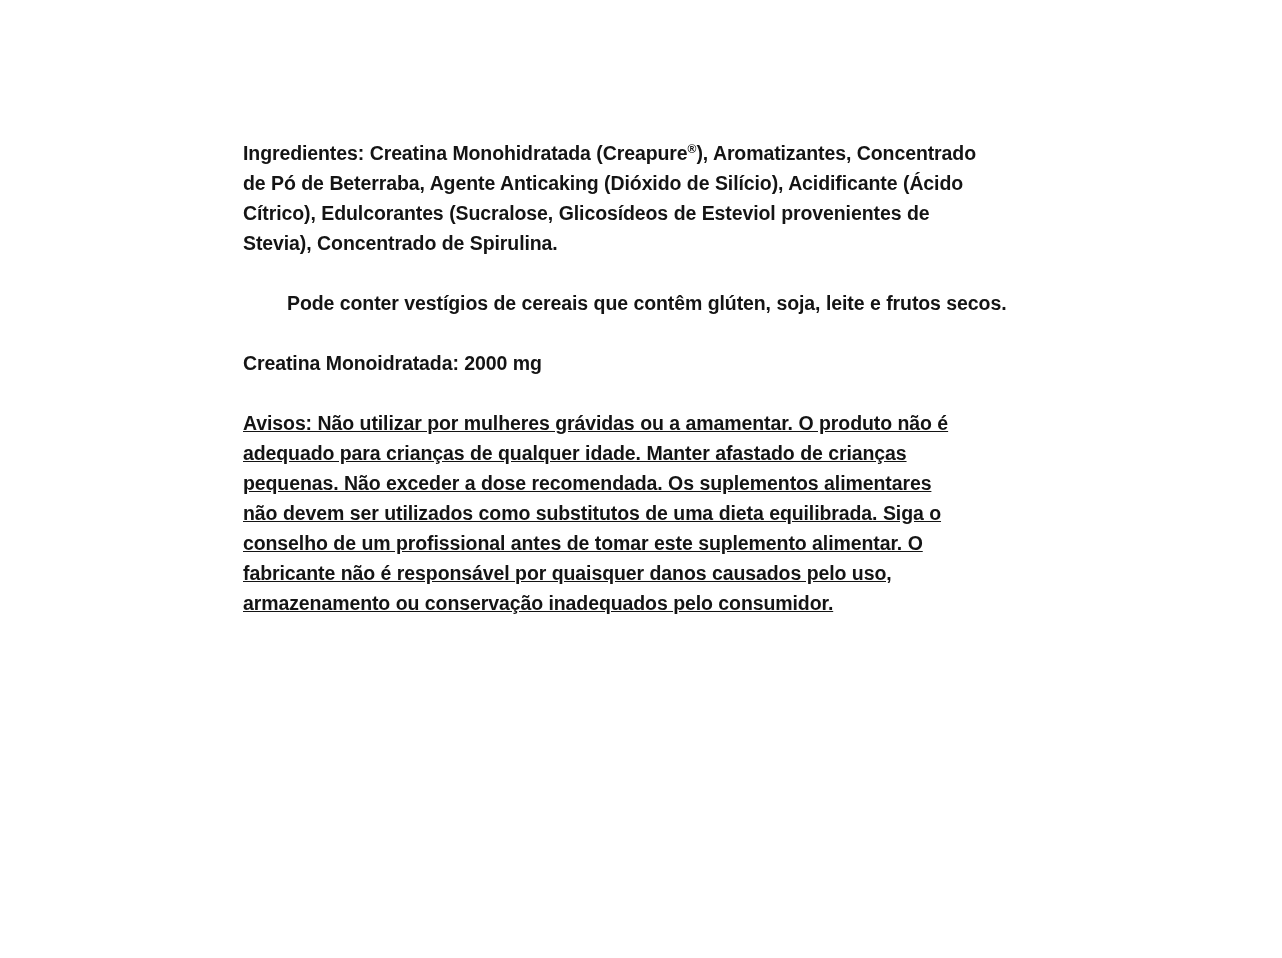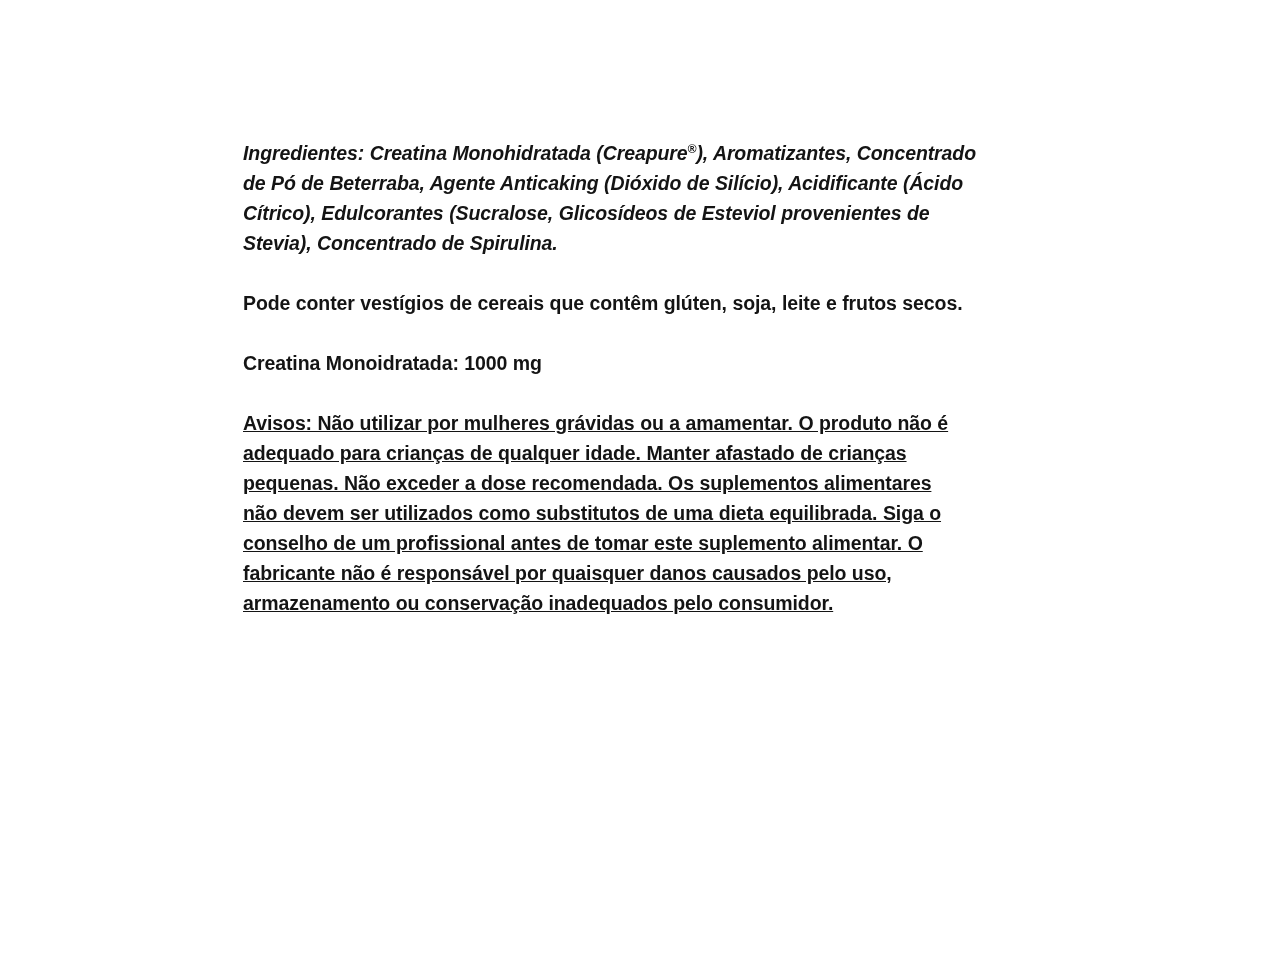--- a/index.html
+++ b/index.html
@@ -33,24 +33,24 @@
     letter-spacing: -0.1px;
     color: #141414;
     margin: 0;
     word-spacing: 0.2px;
   }
   .para + .para {
     margin-top: 30px;
   }
   .para-ingredients {
     width: 752px;
-    font-style: italic;
   }
   .para-allergen {
     width: 760px;
+    margin-left: 44px;
   }
   .para-dosage {
     width: 500px;
   }
   .para-warnings {
     width: 722px;
     text-decoration: underline;
   }
   sup.reg {
     font-size: 0.62em;
@@ -62,18 +62,18 @@
 </head>
 <body>
 
 <div class="page">
   <div class="text-block">
 
     <p class="para para-ingredients"><span>Ingredientes: Creatina Monohidratada (Creapure</span><sup class="reg">®</sup><span>), Aromatizantes, Concentrado de Pó de Beterraba, Agente Anticaking (Dióxido de Silício), Acidificante (Ácido Cítrico), Edulcorantes (Sucralose, Glicosídeos de Esteviol provenientes de Stevia), Concentrado de Spirulina.</span></p>
 
     <p class="para para-allergen">Pode conter vestígios de cereais que contêm glúten, soja, leite e frutos secos.</p>
 
-    <p class="para para-dosage">Creatina Monoidratada: 1000 mg</p>
+    <p class="para para-dosage">Creatina Monoidratada: 2000 mg</p>
 
     <p class="para para-warnings">Avisos: Não utilizar por mulheres grávidas ou a amamentar. O produto não é adequado para crianças de qualquer idade. Manter afastado de crianças pequenas. Não exceder a dose recomendada. Os suplementos alimentares não devem ser utilizados como substitutos de uma dieta equilibrada. Siga o conselho de um profissional antes de tomar este suplemento alimentar. O fabricante não é responsável por quaisquer danos causados pelo uso, armazenamento ou conservação inadequados pelo consumidor.</p>
 
   </div>
 </div>
 
 </body></html>

